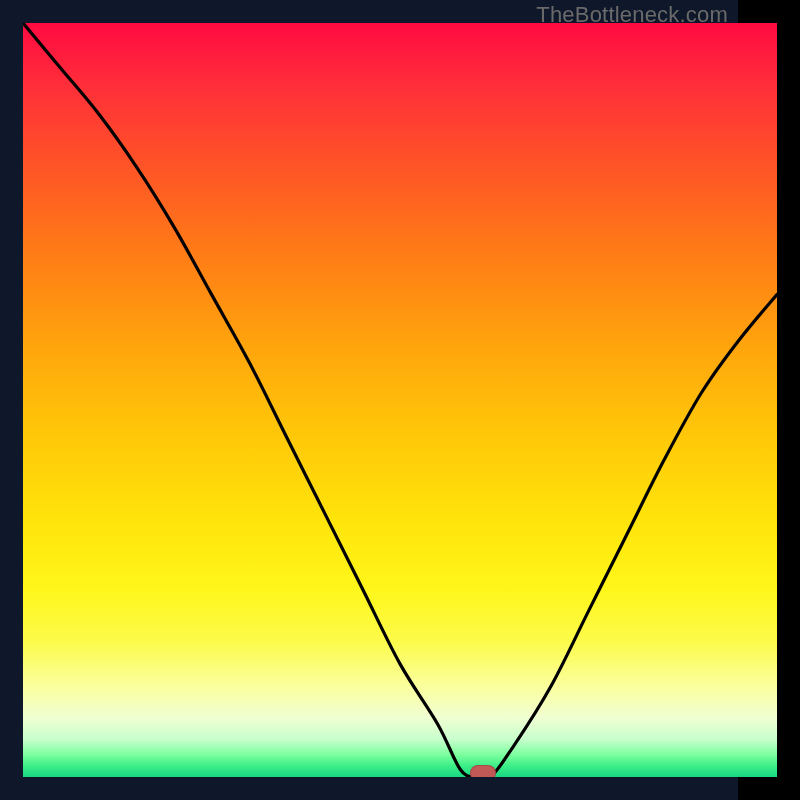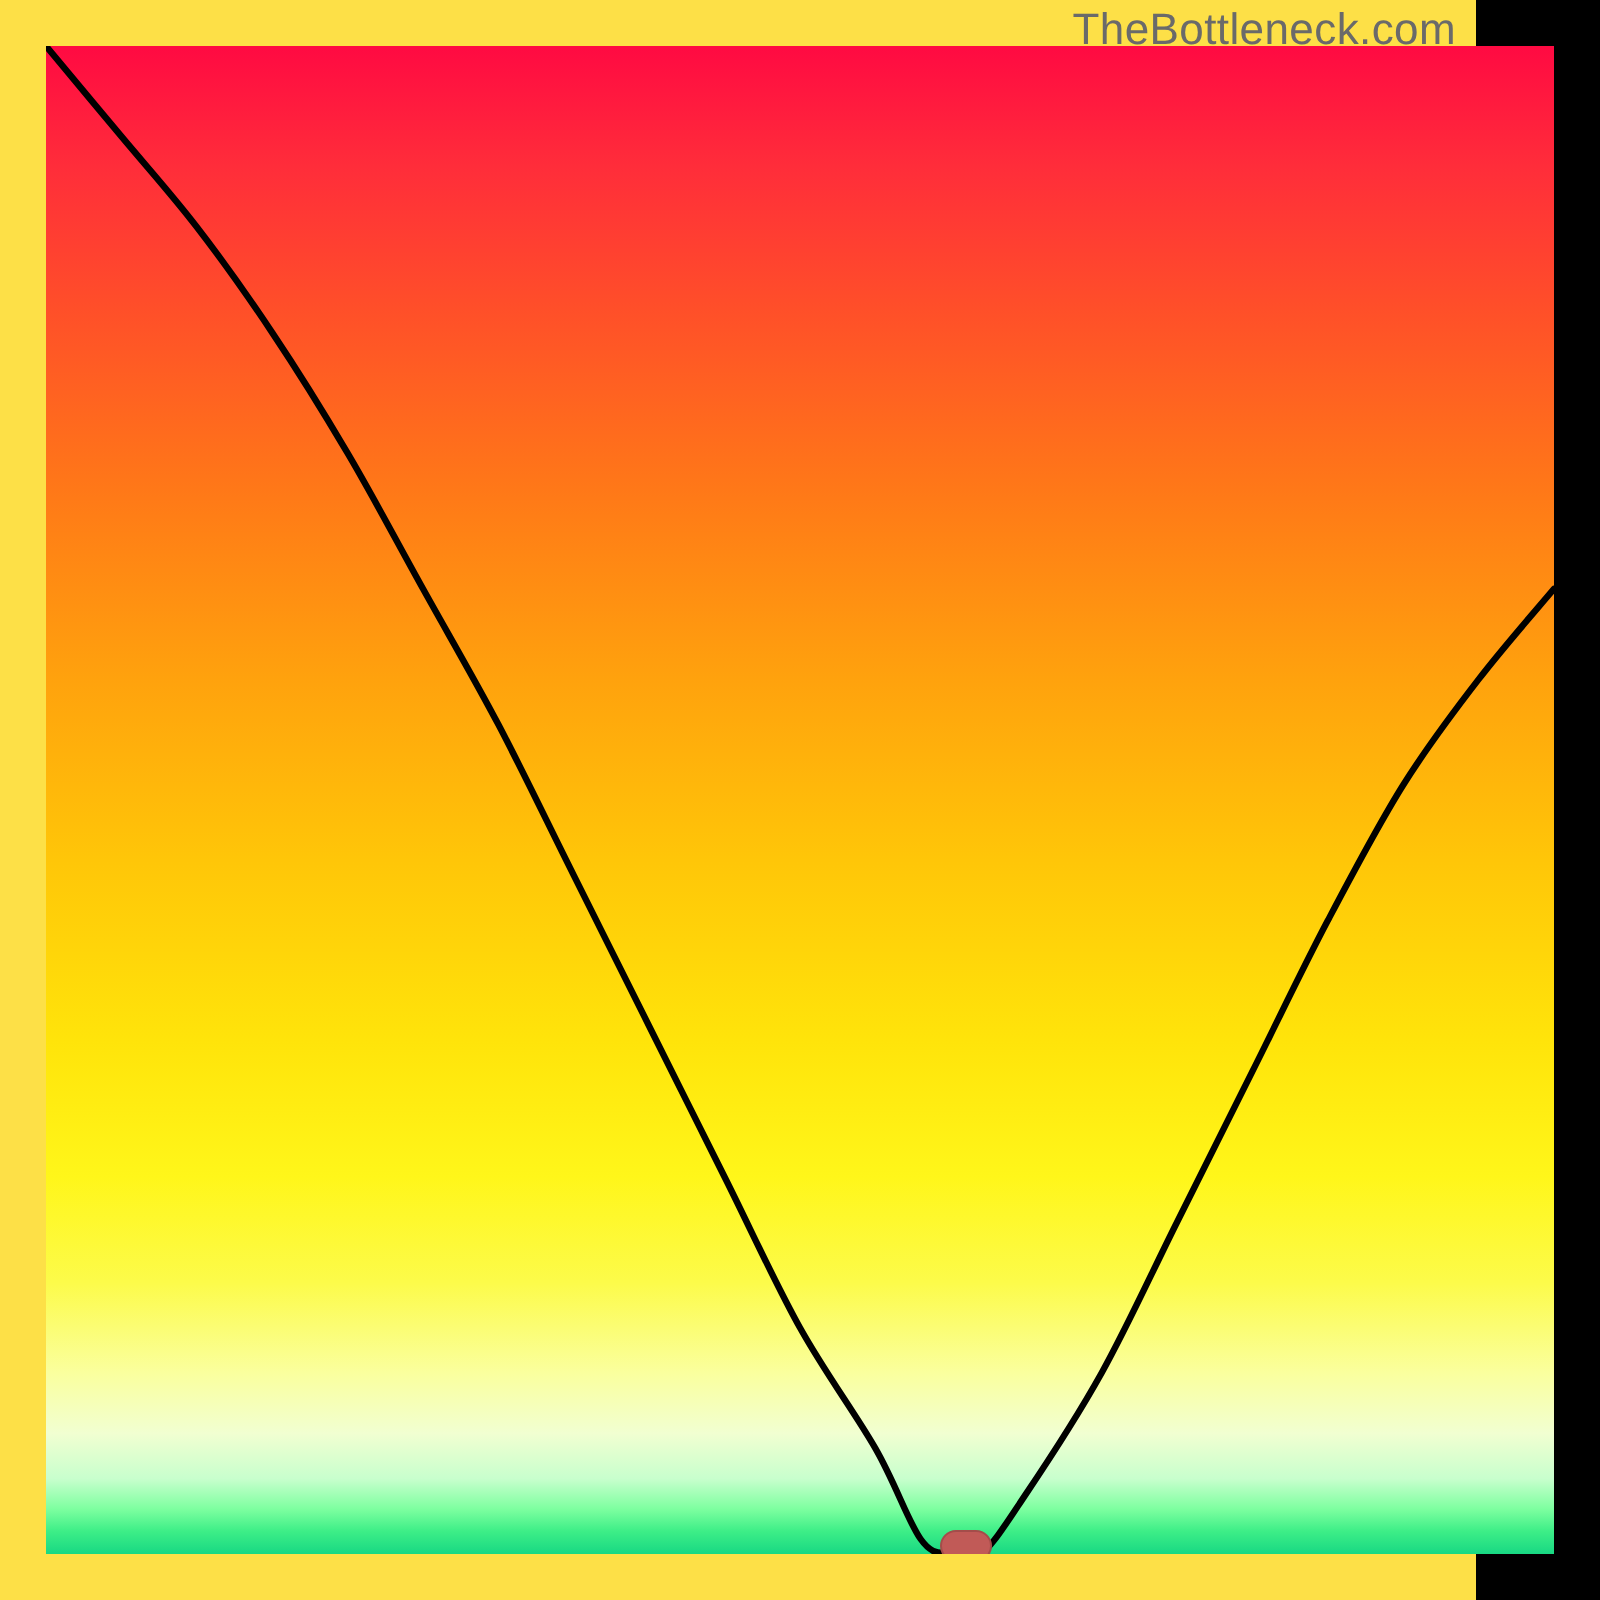--- a/index.html
+++ b/index.html
@@ -8,21 +8,21 @@
     width: 800px;
     height: 800px;
     overflow: hidden;
     background: #000;
     font-family: Arial, Helvetica, sans-serif;
   }
   .frame {
     position: relative;
     width: 738px;
     height: 800px;
-    background: #fde047;
+    background: #0f172a;
   }
   .plot {
     position: absolute;
     left: 23px;
     top: 23px;
     width: 754px;
     height: 754px;
     overflow: hidden;
   }
   .gradient {

